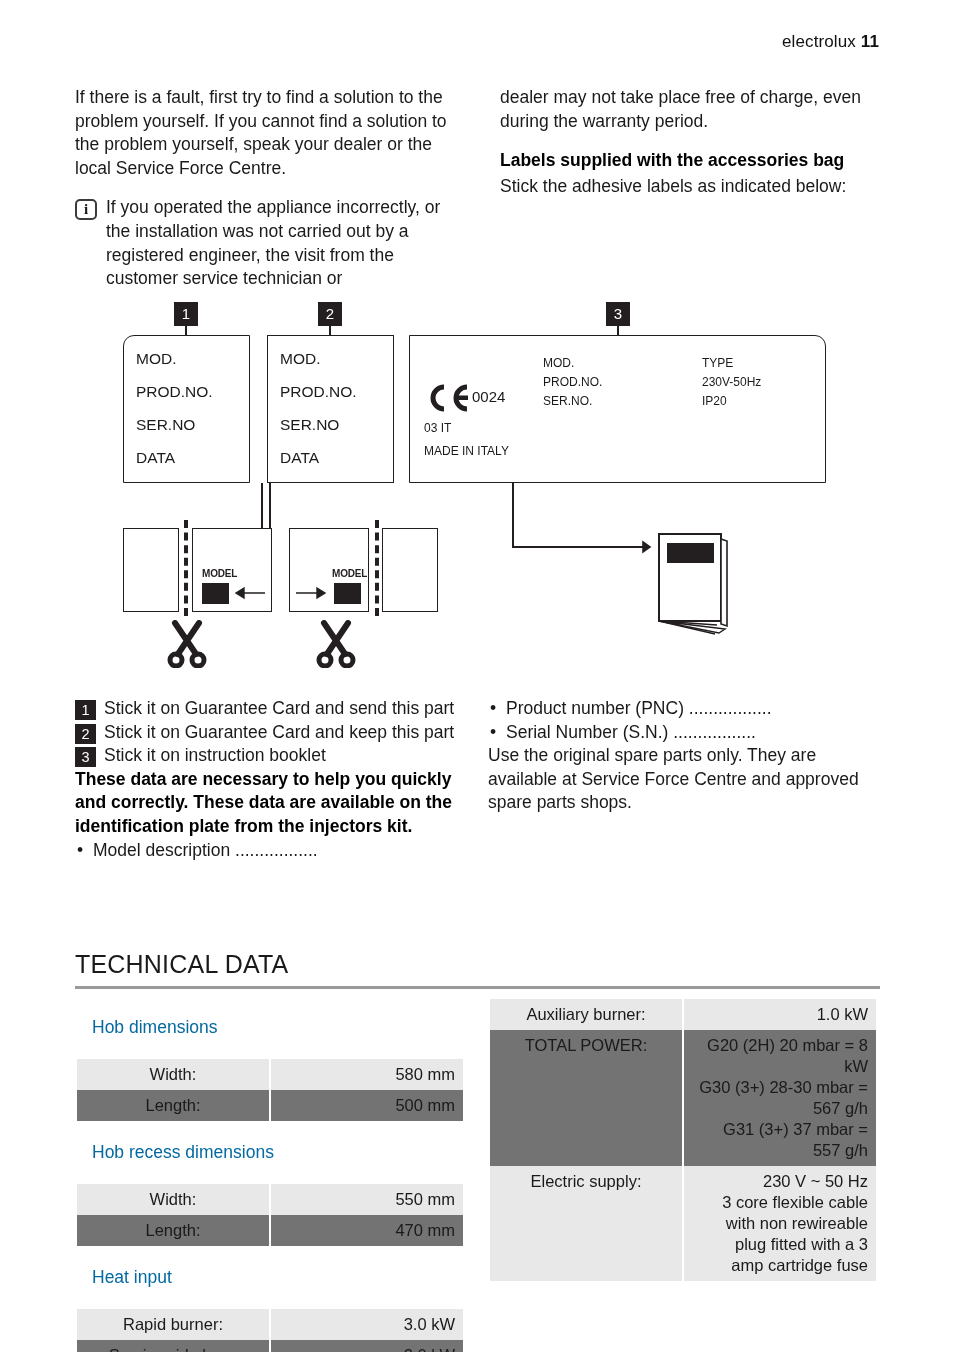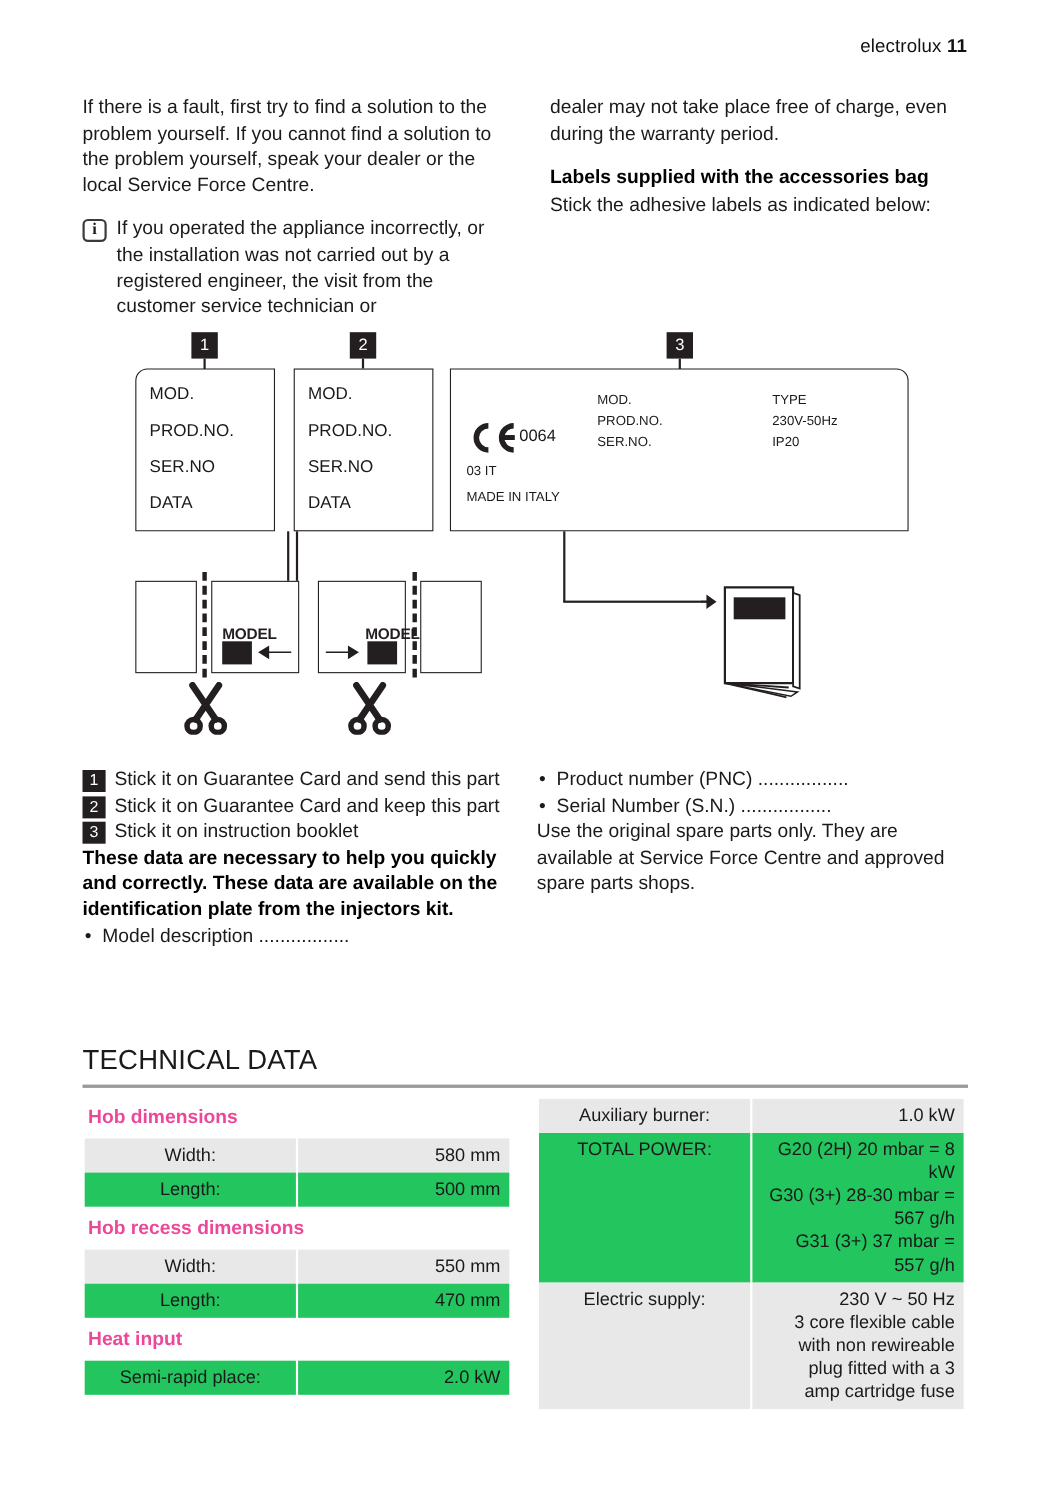--- a/index.html
+++ b/index.html
@@ -129,21 +129,21 @@
     background: #fff;
     box-sizing: border-box;
   }
   .dashcut {
     position: absolute;
     width: 0;
     border-left: 4px dashed #231f20;
   }
   .modeltag {
     position: absolute;
-    font-size: 14px;
+    font-size: 10px;
     font-weight: bold;
     color: #231f20;
     letter-spacing: -0.2px;
     white-space: nowrap;
   }
   .blackchip {
     position: absolute;
     background: #231f20;
   }
   .connline { position: absolute; background: #231f20; }
@@ -202,43 +202,43 @@
   #tech-rule {
     position: absolute;
     left: 75px;
     top: 986px;
     width: 805px;
     height: 3px;
     background: #9a9a9a;
   }
   .tbl-head {
     font-size: 17.5px;
-    font-weight: bold;
-    color: #ec4899;
-    margin: 4px;
+    font-weight: normal;
+    color: #0369a1;
+    margin: 16px;
     padding: 3px 0 4px 1px;
     line-height: 24px;
   }
   table.data {
     border-collapse: separate;
     border-spacing: 2px 0;
     width: 100%;
     table-layout: fixed;
   }
   table.data td {
     font-size: 16.5px;
     line-height: 21px;
     padding: 5px 8px;
     vertical-align: top;
     color: #1a1a1a;
   }
   table.data td.k { text-align: center; }
   table.data td.v { text-align: right; }
   tr.odd  td { background: #e8e8e8; }
-  tr.even td { background: #22c55e; }
+  tr.even td { background: #737373; }
 </style>
 </head>
 <body>
 
 <div id="page">
 
   <div class="page-header">
     <span class="brand">electrolux</span><span class="pgnum">11</span>
   </div>
 
@@ -282,21 +282,21 @@
 
     <div class="plate plate3" style="left:334px; top:39px; width:417px; height:148px; border-top-right-radius:11px;">
 
       <span style="position:absolute; left:14px; top:48px;">
         <svg width="46" height="28" viewBox="0 0 46 28" aria-hidden="true">
           <path d="M20 3 A11 11 0 1 0 20 25" fill="none" stroke="#231f20" stroke-width="5"></path>
           <path d="M43 3 A11 11 0 1 0 43 25" fill="none" stroke="#231f20" stroke-width="5"></path>
           <rect x="31" y="11.5" width="13" height="4.5" fill="#231f20"></rect>
         </svg>
       </span>
-      <span class="sm" style="left:62px; top:52px; font-size:15px;">0064</span>
+      <span class="sm" style="left:62px; top:52px; font-size:15px;">0024</span>
       <span class="sm" style="left:14px; top:85px;">03   IT</span>
       <span class="sm" style="left:14px; top:108px;">MADE IN ITALY</span>
 
       <span class="sm" style="left:133px; top:20px;">MOD.</span>
       <span class="sm" style="left:133px; top:39px;">PROD.NO.</span>
       <span class="sm" style="left:133px; top:58px;">SER.NO.</span>
 
       <span class="sm" style="left:292px; top:20px;">TYPE</span>
       <span class="sm" style="left:292px; top:39px;">230V-50Hz</span>
       <span class="sm" style="left:292px; top:58px;">IP20</span>
@@ -434,20 +434,24 @@
       </tbody>
     </table>
 
     <p class="tbl-head">Heat input</p>
     <table class="data">
       <colgroup>
           <col style="width:50%">
           <col style="width:50%">
         </colgroup>
       <tbody>
+        <tr class="odd">
+          <td class="k">Rapid burner:</td>
+          <td class="v">3.0 kW</td>
+        </tr>
         <tr class="even">
           <td class="k">Semi-rapid place:</td>
           <td class="v">2.0 kW</td>
         </tr>
       </tbody>
     </table>
   </div>
 
   <div style="position:absolute; left:488px; top:999px; width:390px;">
     <table class="data">

